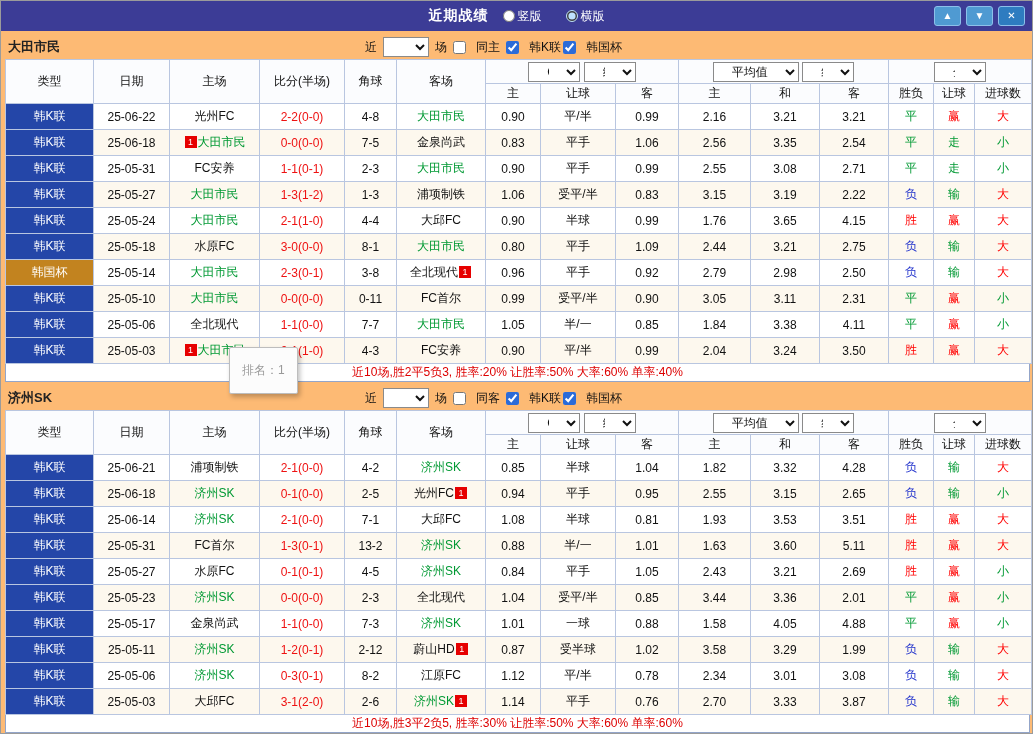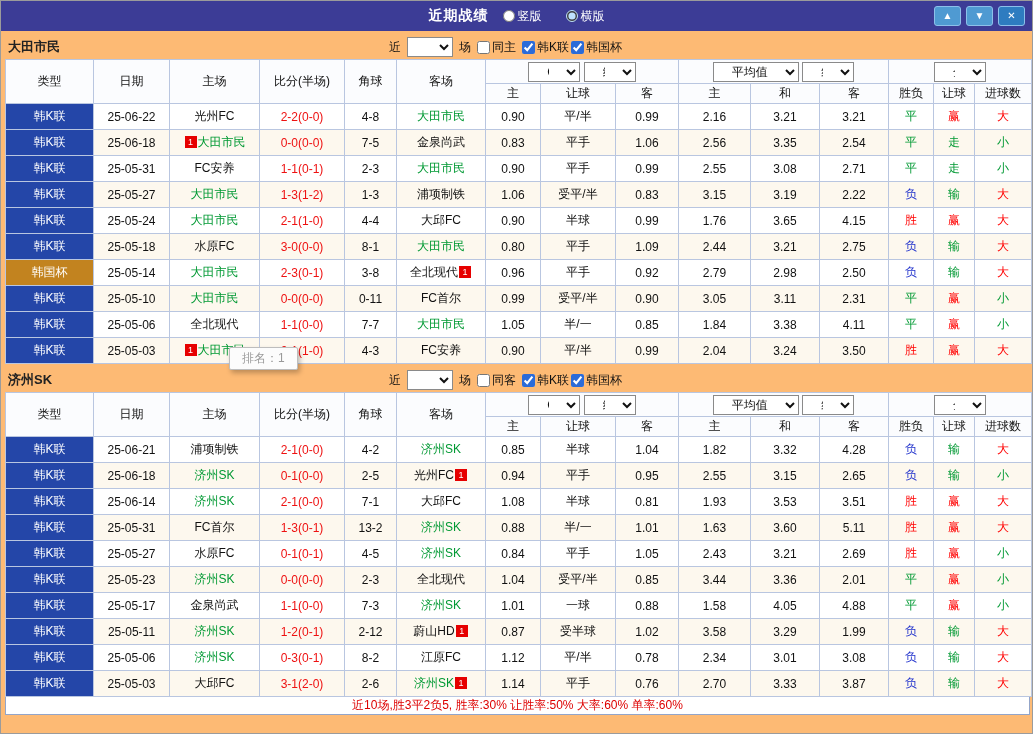--- a/index.html
+++ b/index.html
@@ -36,21 +36,21 @@
     border:1px solid #8cc0ea; background:#4f9ad2; color:#fff;
     font-size:10px; line-height:1; padding:0; cursor:pointer;
     display:flex; align-items:center; justify-content:center;
   }
   .win-btn.close { background:#2e7cc0; }
   
   .section { margin: 4px 9px 0 4px; }
   .section-top { height:24px; display:flex; align-items:center; padding:0 3px; }
   .team-name { font-size:13px; font-weight:bold; color:#222; }
   .filters { display:flex; align-items:center; gap:6px; margin-left:auto; margin-right:398px; white-space:nowrap; }
-  .filters label { display:inline-flex; align-items:center; gap:2px; cursor:pointer; }
+  .filters label { display:inline-flex; align-items:center; gap:10px; cursor:pointer; }
   .filters input[type=checkbox] { width:13px; height:13px; margin:0; accent-color:#2b6bd8; }
   .league-checks { display:inline-flex; gap:2px; }
   select {
     height:20px; font-size:12px; font-family:inherit;
     border:1px solid #8a8a8a; background:#fff; color:#111;
     padding:0 14px;
   }
   .count-select { width:46px; }
   .book-select { width:52px; }
   .final-select { width:52px; }
@@ -86,21 +86,21 @@
   }
   .summary {
     width:1025px; height:18px; line-height:17px; text-align:center;
     background:#fff; color:#dd0000;
     border:1px solid #93a5c9; border-top:none;
   }
   
   .tooltip {
     position:absolute; left:228px; top:346px; z-index:10;
     background:#fcfcfc; border:1px solid #bdbdbd; border-radius:2px;
-    color:#999; padding:2px 12px; font-size:12px;
+    color:#999; padding:14px 12px; font-size:12px;
     box-shadow:2px 3px 5px rgba(0,0,0,0.25);
   }
 </style>
 </head>
 <body>
 
 <div class="app">
 
   <div class="titlebar">
     <div class="center-group">
@@ -369,20 +369,21 @@
             <td class="odds-cell">0.99</td>
             <td class="odds-cell">2.04</td>
             <td class="odds-cell">3.24</td>
             <td class="odds-cell">3.50</td>
             <td class="result-cell c-red">胜</td>
             <td class="result-cell c-red">赢</td>
             <td class="result-cell c-red">大</td>
           </tr>
         </tbody>
     </table>
+    <div class="summary">近10场,胜2平5负3, 胜率:20% 让胜率:50% 大率:60% 单率:40%</div>
   </div>
 
   <div class="section">
     <div class="section-top">
       <span class="team-name">济州SK</span>
       <div class="filters">
         <span>近</span>
         <select class="count-select"><option>10</option></select>
         <span>场</span>
         <label>

